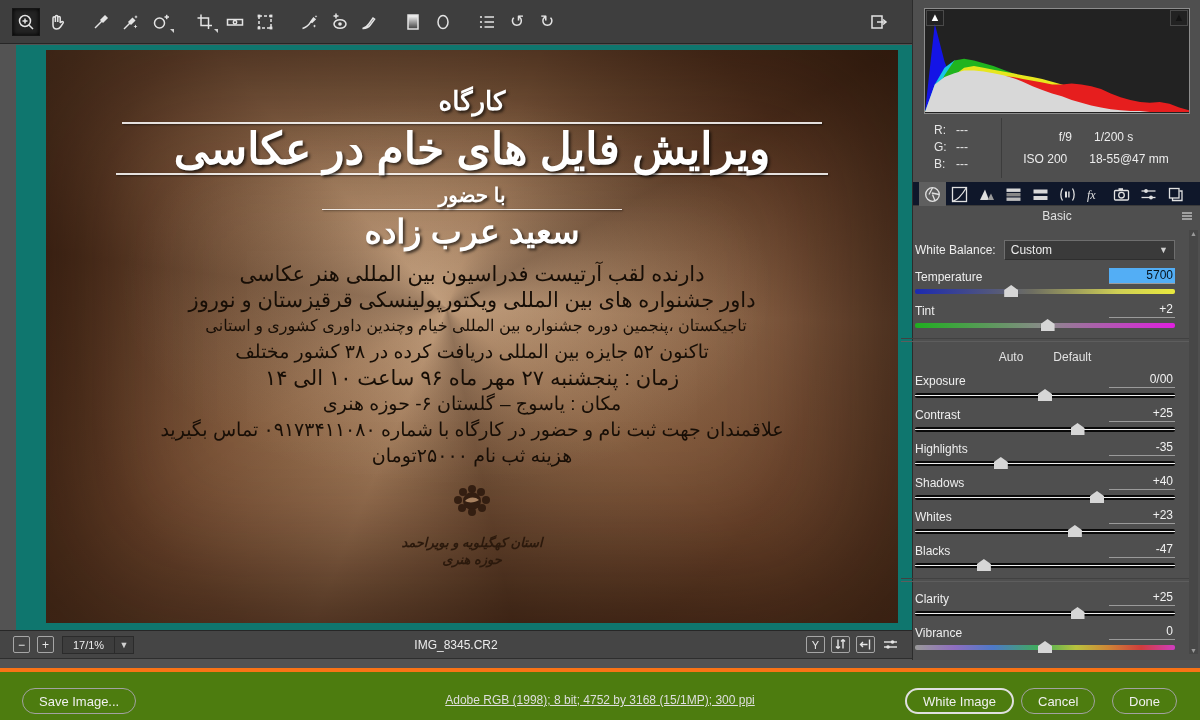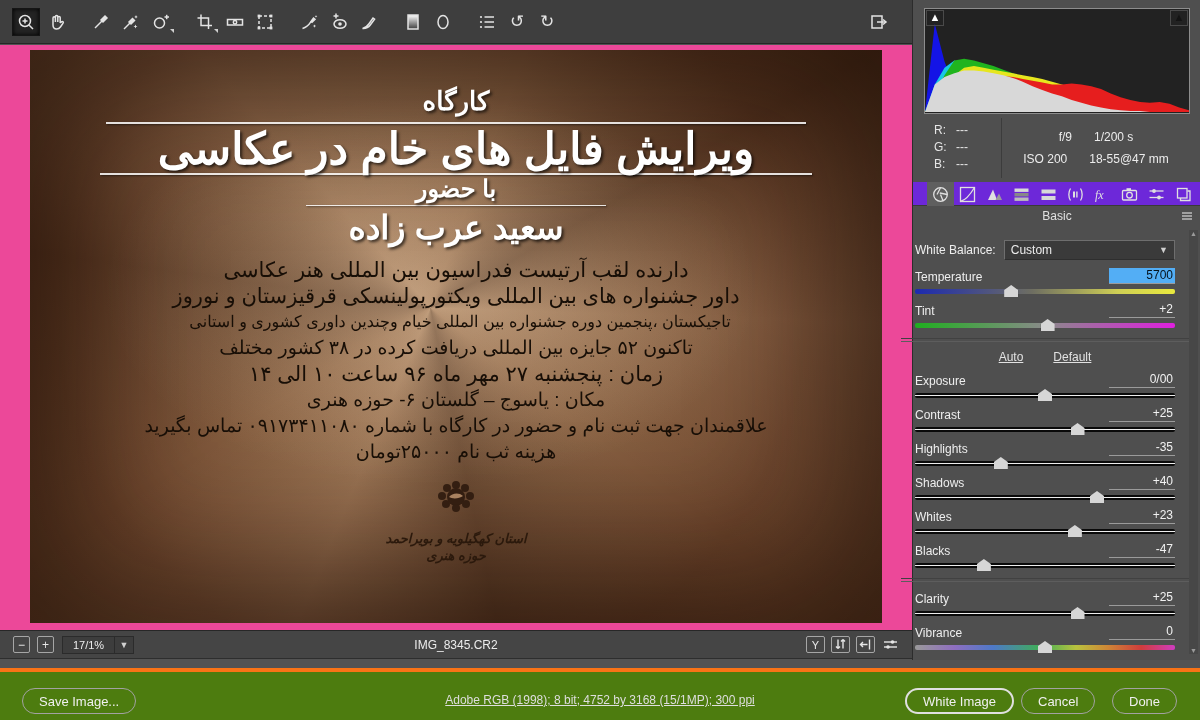--- a/index.html
+++ b/index.html
@@ -11,35 +11,35 @@
            border-bottom:1px solid #262626;display:flex;align-items:center;padding-left:12px;box-sizing:border-box;}
   .tb{width:26px;height:26px;display:flex;align-items:center;justify-content:center;position:relative;margin-right:4px;}
   .tb svg{stroke:#e4e4e4;fill:none;stroke-width:1.5;}
   .tb.sel{background:#232323;border:1px solid #151515;box-shadow:inset 0 0 4px #000;}
   .gap{width:14px;}
   .has-flyout::after{content:"";position:absolute;right:0;bottom:2px;border-left:4px solid transparent;border-top:4px solid #cfcfcf;}
   .rot{font-size:17px;color:#e4e4e4;line-height:1;}
   #tb-full{position:absolute;right:16px;top:9px;}
 
   
-  #viewport{position:absolute;left:0;top:45px;width:912px;height:585px;background:#ec4899;}
+  #viewport{position:absolute;left:16px;top:45px;width:912px;height:585px;background:#0f766e;}
   #poster{position:absolute;left:30px;top:5px;width:852px;height:573px;text-align:center;direction:rtl;
     background:
       radial-gradient(ellipse 62% 55% at 47% 42%, rgba(255,233,205,0.22), rgba(0,0,0,0) 62%),
       conic-gradient(from 20deg at 47% 45%, rgba(30,12,4,0) 0deg, rgba(30,12,4,0.30) 40deg, rgba(255,222,185,0.10) 72deg,
         rgba(30,12,4,0) 108deg, rgba(30,12,4,0.30) 148deg, rgba(255,222,185,0.10) 183deg, rgba(30,12,4,0) 218deg,
         rgba(30,12,4,0.28) 258deg, rgba(255,222,185,0.10) 298deg, rgba(30,12,4,0) 360deg),
       radial-gradient(circle at 47% 45%, #a8815f 0%, #8a6344 35%, #6b432a 68%, #49291758 100%, #3a2012 100%),
       #6b432a;
     box-shadow:inset 0 0 130px 45px rgba(18,7,2,0.55);}
   .pt-white{color:#fff;text-shadow:2px 2px 3px rgba(0,0,0,0.65);font-weight:bold;}
   #poster .rule{height:2px;background:rgba(255,255,255,0.85);margin:0 auto;box-shadow:1px 1px 2px rgba(0,0,0,0.5);}
   .title-small{font-size:26px;padding-top:36px;}
   .title-big{font-size:44px;line-height:1.12;}
-  .subtitle{font-size:24px;margin-top:0;}
+  .subtitle{font-size:20px;margin-top:8px;}
   .presenter{font-size:33px;margin-top:2px;}
   .pbody{margin-top:10px;color:#170e06;font-weight:normal;}
   .pbody div{line-height:26px;}
   .b-l1,.b-l2,.b-l5{font-size:21px;}
   .b-l4,.b-l6,.b-l7,.b-l8{font-size:19px;}
   .b-l3{font-size:16px;padding-left:8px;}
   #plogo{margin-top:12px;color:#2b190c;}
   #plogo .logotext{font-size:13px;font-style:italic;font-weight:bold;line-height:17px;}
 
   
@@ -64,22 +64,22 @@
   #histsvg{position:absolute;left:0;bottom:1px;width:100%;height:92px;}
   .clipbtn{position:absolute;top:1px;width:16px;height:14px;font-size:11px;line-height:13px;text-align:center;border:1px solid #4a4a4a;}
   #clipL{left:1px;color:#ffffff;}
   #clipR{right:1px;color:#141414;}
   #histinfo{position:absolute;left:11px;top:118px;width:266px;height:60px;display:flex;}
   #rgbcol{width:78px;border-right:1px solid #3c3c3c;padding-top:4px;box-sizing:border-box;}
   .rgbrow{display:flex;padding-left:10px;line-height:17px;font-size:12px;}
   .rgbrow .lab{width:22px;}
   #exifcol{flex:1;display:flex;flex-direction:column;justify-content:center;gap:8px;}
   .exifrow{display:flex;justify-content:center;gap:22px;font-size:12px;color:#ececec;}
-  #tabs{position:absolute;left:0;top:182px;width:288px;height:24px;background:#6d28d9;border-bottom:1px solid #3a3a3a;
-        display:flex;padding-left:14px;box-sizing:border-box;}
+  #tabs{position:absolute;left:0;top:182px;width:288px;height:24px;background:#0f172a;border-bottom:1px solid #3a3a3a;
+        display:flex;padding-left:6px;box-sizing:border-box;}
   .tab{width:27px;height:24px;display:flex;align-items:center;justify-content:center;}
   .tab svg{stroke:#e0e0e0;fill:none;stroke-width:1.3;}
   .tab.sel{background:#5f5f5f;}
   #panelhead{position:absolute;left:0;top:206px;width:288px;height:20px;text-align:center;line-height:20px;color:#e0e0e0;}
   #panelmenu{position:absolute;right:8px;top:5px;}
   #controls{position:absolute;left:0;top:228px;width:276px;padding:0 14px 0 2px;box-sizing:border-box;}
   #wbrow{display:flex;align-items:center;margin-top:12px;}
   #wbrow .wblabel{font-size:12px;color:#eee;}
   #wbsel{margin-left:8px;flex:1;height:20px;background:#3a3a3a;border:1px solid #6e6e6e;border-bottom-color:#2e2e2e;
          display:flex;align-items:center;padding:0 6px;box-sizing:border-box;color:#ececec;}
@@ -92,21 +92,21 @@
   .svalue.sel{background:#53aef5;color:#05121c;}
   .track{position:relative;height:5px;margin-top:5px;border-radius:2px;
          background:linear-gradient(to bottom,#0a0a0a 0%,#0a0a0a 34%,#ededed 42%,#ededed 62%,#0a0a0a 70%,#0a0a0a 100%);}
   .track-temp{background:linear-gradient(90deg,#1c2ab0,#6e6e62 45%,#cfcf55 78%,#e9e93e);}
   .track-tint{background:linear-gradient(90deg,#1fae1f,#8a8a8a 50%,#e01fe0);}
   .track-vib{background:linear-gradient(90deg,#9a9a9a,#8f6ec0 15%,#4e79c8 30%,#3fae57 48%,#b9c23e 62%,#cf8736 74%,#d23c3c 87%,#cf3cc0);}
   .s-thumb{position:absolute;top:-4px;width:14px;height:12px;background:#d6d6d6;
            clip-path:polygon(50% 0,100% 42%,100% 100%,0 100%,0 42%);filter:drop-shadow(0 1px 1px rgba(0,0,0,0.6));}
   .pdivider{height:2px;margin:10px -14px 2px -14px;border-top:1px solid #414141;border-bottom:1px solid #5d5d5d;}
   #autorow{display:flex;justify-content:center;gap:30px;margin-top:8px;}
-  #autorow span{text-decoration:underline;color:#e2e2e2;font-size:12px;}
+  #autorow span{color:#e2e2e2;font-size:12px;}
   #pscroll{position:absolute;right:2px;top:230px;width:9px;height:424px;background:#474747;}
   #pscroll .sarr{position:absolute;left:0;width:9px;font-size:7px;color:#9a9a9a;text-align:center;}
   #pscroll .up{top:0;} #pscroll .dn{bottom:0;}
 
   
   #footer{position:absolute;left:0;top:660px;width:1200px;height:60px;background:#4d7c0f;border-top:4px solid #f97316;box-sizing:border-box;margin-top:8px;}
   .pill{position:absolute;height:26px;border:1px solid #a2a2a2;border-radius:13px;background:transparent;
         color:#f0f0f0;font-size:13px;display:flex;align-items:center;justify-content:center;box-sizing:border-box;padding:0 16px;}
   .pill.primary{border:2px solid #e0e0e0;}
   #savebtn{left:22px;top:16px;}

